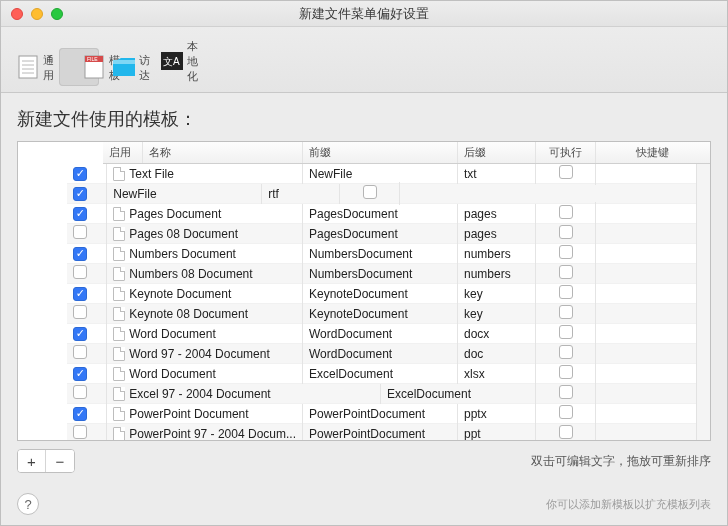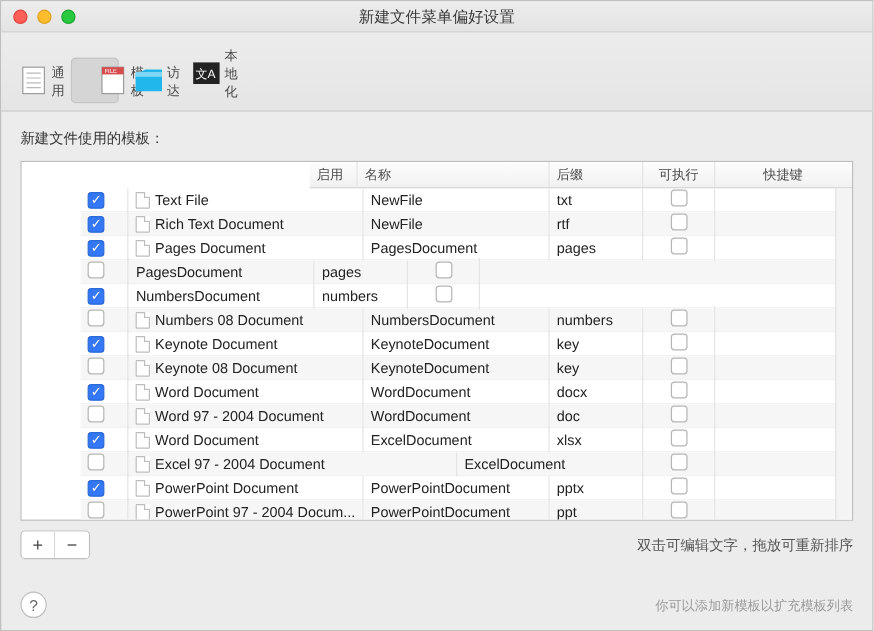--- a/index.html
+++ b/index.html
@@ -60,21 +60,21 @@
     box-shadow: inset 0 0 0 1px #c4c4c4;
     padding-left: 20px;
   }
   .tb-icon {
     width: 30px; height: 30px;
     display: flex; align-items: center; justify-content: center;
     margin-bottom: 2px;
   }
   .tb-label { font-size: 11px; color: #4a4a4a; }
   .content { padding: 14px 16px 8px 16px; }
-  .section-label { font-size: 12px; color: #333; margin-bottom: 10px; }
+  .section-label { font-size: 18px; color: #333; margin-bottom: 10px; }
   .table {
     border: 1px solid #bfbfbf;
     background: #fff;
     height: 300px;
     display: flex; flex-direction: column; align-items: flex-end;
   }
   .thead {
     display: flex;
     background: linear-gradient(#fdfdfd, #f1f1f1);
     border-bottom: 1px solid #cfcfcf;
@@ -228,67 +228,72 @@
       </div>
     </div>
 
   <div class="content">
     <div class="section-label">新建文件使用的模板：</div>
 
     <div class="table" style="position:relative;">
       <div class="thead">
         <div class="th col-enable">启用</div>
         <div class="th col-name">名称</div>
+        <div class="th col-prefix">前缀</div>
         <div class="th col-suffix">后缀</div>
         <div class="th col-exec">可执行</div>
         <div class="th col-short">快捷键</div>
       </div>
       <div class="tbody" id="tbody">
           <div class="tr">
             <div class="td col-enable"><span class="cb checked"></span></div>
             <div class="td col-name">
               <span class="doc-icon file"></span>
               <span>Text File</span>
             </div>
             <div class="td col-prefix">NewFile</div>
             <div class="td col-suffix">txt</div>
             <div class="td col-exec"><span class="cb"></span></div>
             <div class="td col-short"></div>
           </div>
           <div class="tr">
             <div class="td col-enable"><span class="cb checked"></span></div>
-            <div class="td col-name">
-              <span class="doc-icon file"></span>
-              <span>Rich Text Document</span>
-            </div>
             <div class="td col-prefix">NewFile</div>
             <div class="td col-suffix">rtf</div>
             <div class="td col-exec"><span class="cb"></span></div>
             <div class="td col-short"></div>
           </div>
           <div class="tr">
             <div class="td col-enable"><span class="cb checked"></span></div>
             <div class="td col-name">
               <span class="doc-icon file"></span>
               <span>Pages Document</span>
             </div>
             <div class="td col-prefix">PagesDocument</div>
             <div class="td col-suffix">pages</div>
             <div class="td col-exec"><span class="cb"></span></div>
             <div class="td col-short"></div>
           </div>
           <div class="tr">
             <div class="td col-enable"><span class="cb"></span></div>
+            <div class="td col-name">
+              <span class="doc-icon file"></span>
+              <span>Pages 08 Document</span>
+            </div>
             <div class="td col-prefix">PagesDocument</div>
             <div class="td col-suffix">pages</div>
             <div class="td col-exec"><span class="cb"></span></div>
             <div class="td col-short"></div>
           </div>
           <div class="tr">
             <div class="td col-enable"><span class="cb checked"></span></div>
+            <div class="td col-name">
+              <span class="doc-icon file"></span>
+              <span>Numbers Document</span>
+            </div>
             <div class="td col-prefix">NumbersDocument</div>
             <div class="td col-suffix">numbers</div>
             <div class="td col-exec"><span class="cb"></span></div>
             <div class="td col-short"></div>
           </div>
           <div class="tr">
             <div class="td col-enable"><span class="cb"></span></div>
             <div class="td col-name">
               <span class="doc-icon file"></span>
               <span>Numbers 08 Document</span>

